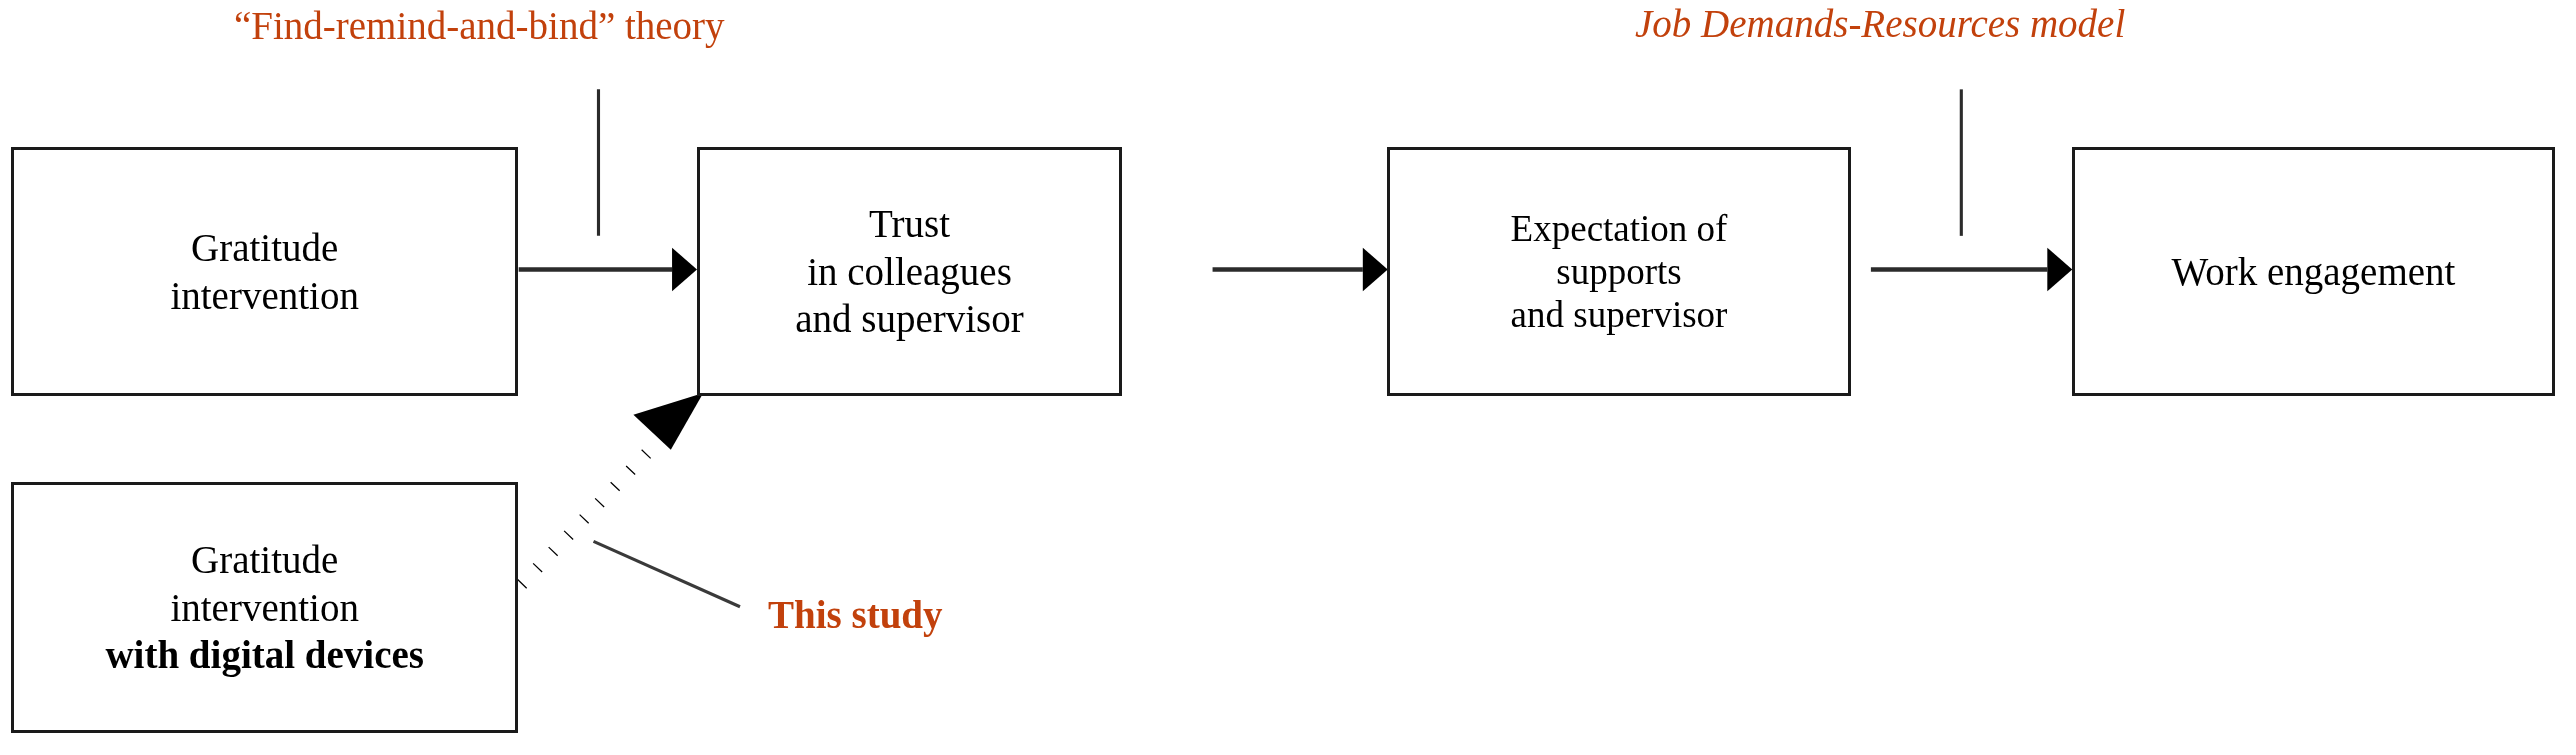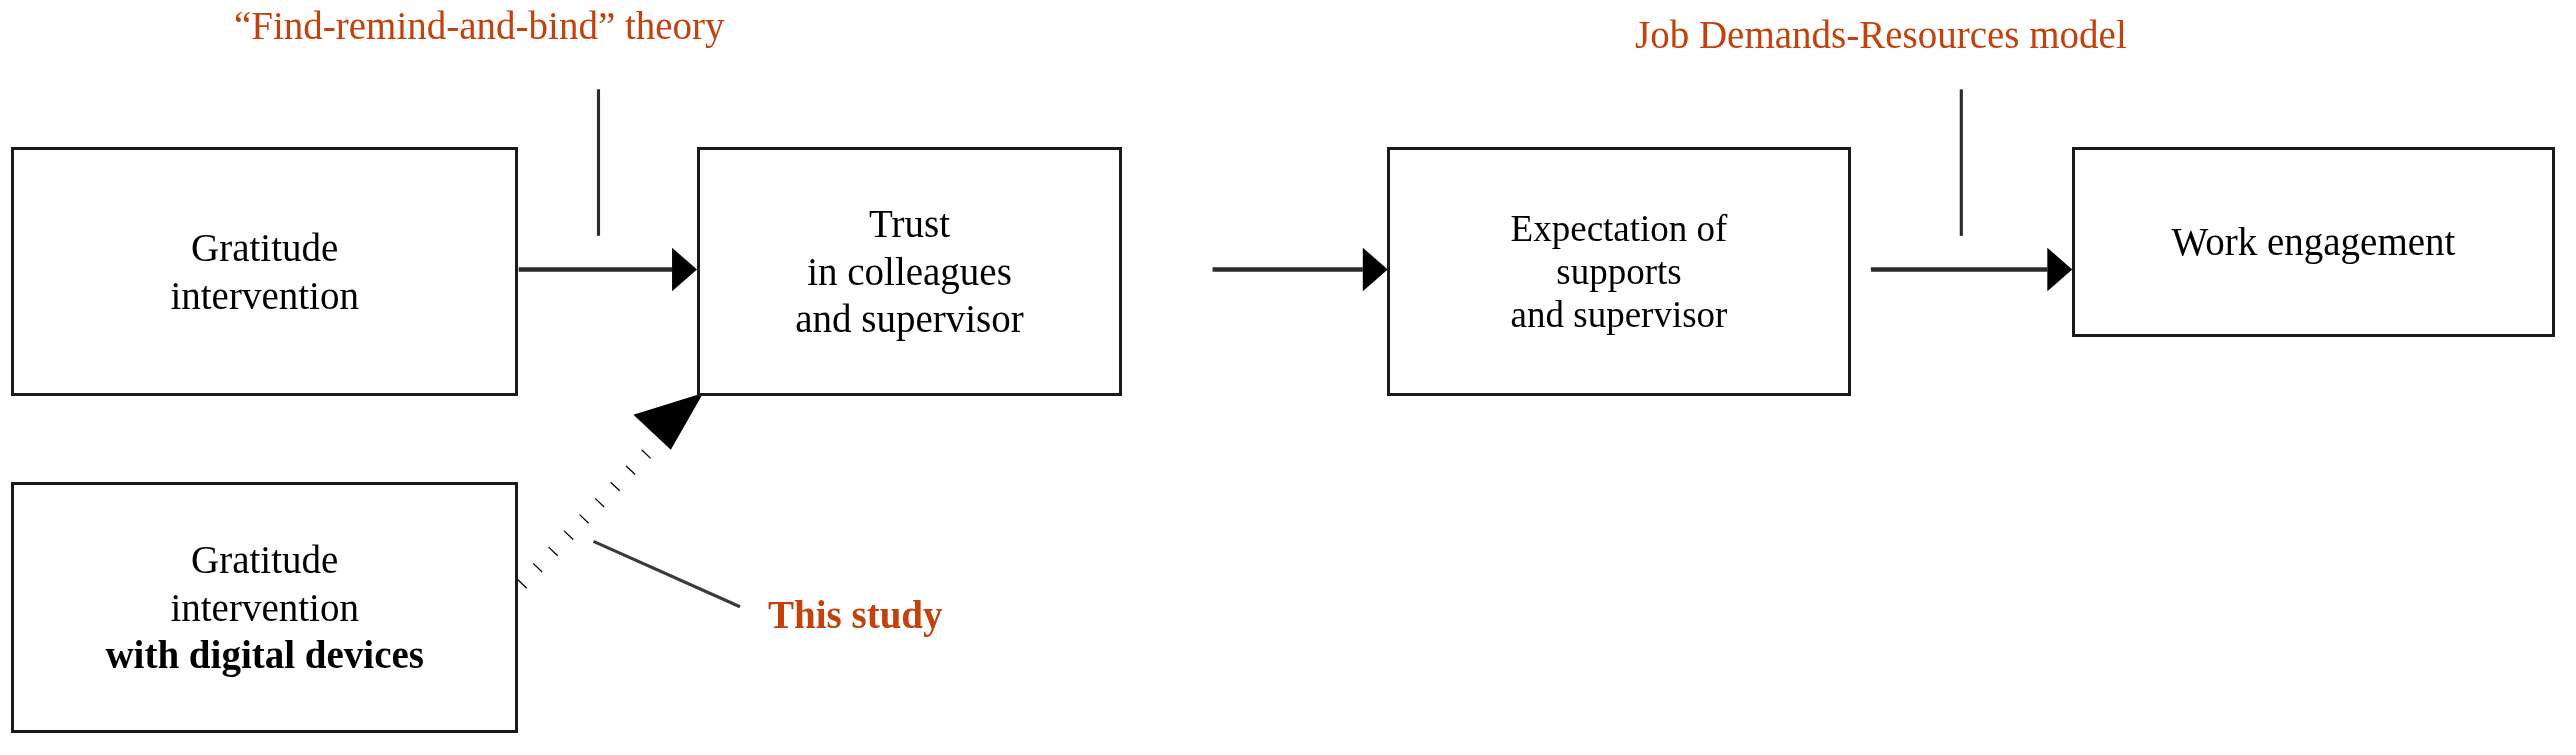--- a/index.html
+++ b/index.html
@@ -79,42 +79,42 @@
     </g>
 
     <g>
       <line x1="812" y1="963" x2="1087" y2="675" stroke="#000000" stroke-width="20" stroke-linecap="butt" stroke-dasharray="2 34"></line>
       <polygon points="1128,630 1016,665 1076,721" fill="#000000"></polygon>
     </g>
   </svg>
 
   <div class="ann-label" style="left:234px; top:6.2px;">“Find-remind-and-bind” theory</div>
 
-  <div class="ann-label" style="left:1635px; top:15px;">Job Demands-Resources model</div>
+  <div class="ann-label" style="left:1635px; top:4px;font-style:italic;">Job Demands-Resources model</div>
 
   <div class="ann-label bold" style="left:768px; top:595px;">This study</div>
 
   <div class="box" style="left:11.2px; top:147px; width:507px; height:249px;">
     <span class="line">Gratitude</span>
     <span class="line">intervention</span>
   </div>
 
   <div class="box" style="left:697px; top:147px; width:425px; height:249px;">
     <span class="line">Trust</span>
     <span class="line">in colleagues</span>
     <span class="line">and supervisor</span>
   </div>
 
   <div class="box" style="left:1387px; top:147px; width:464px; height:249px; font-size:37px; line-height:1.17;">
     <span class="line">Expectation of</span>
     <span class="line">supports</span>
     <span class="line">and supervisor</span>
   </div>
 
-  <div class="box" style="left:2072px; top:147px; width:483px; height:190px;">
+  <div class="box" style="left:2072px; top:147px; width:483px; height:249px;">
     <span class="line">Work engagement</span>
   </div>
 
   <div class="box" style="left:11.2px; top:482px; width:507px; height:251px;">
     <span class="line">Gratitude</span>
     <span class="line">intervention</span>
     <span class="line bold">with digital devices</span>
   </div>
 
 </div>

